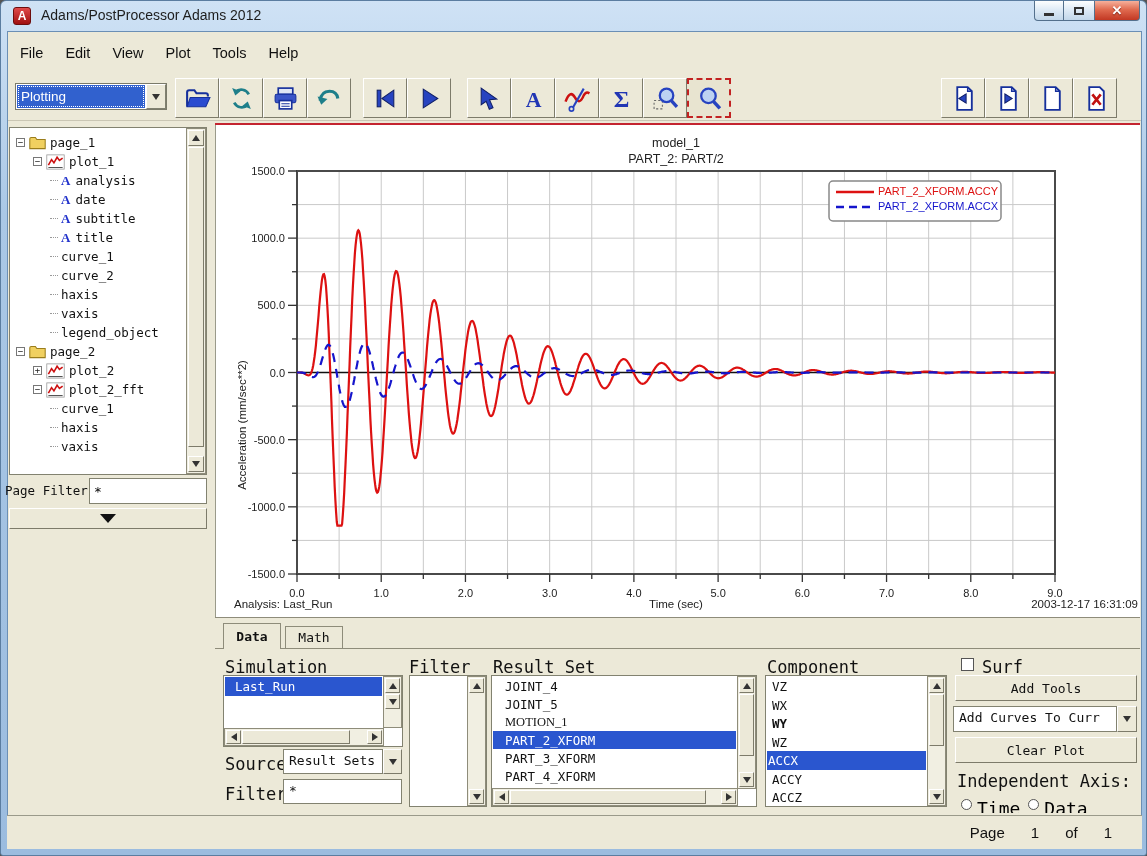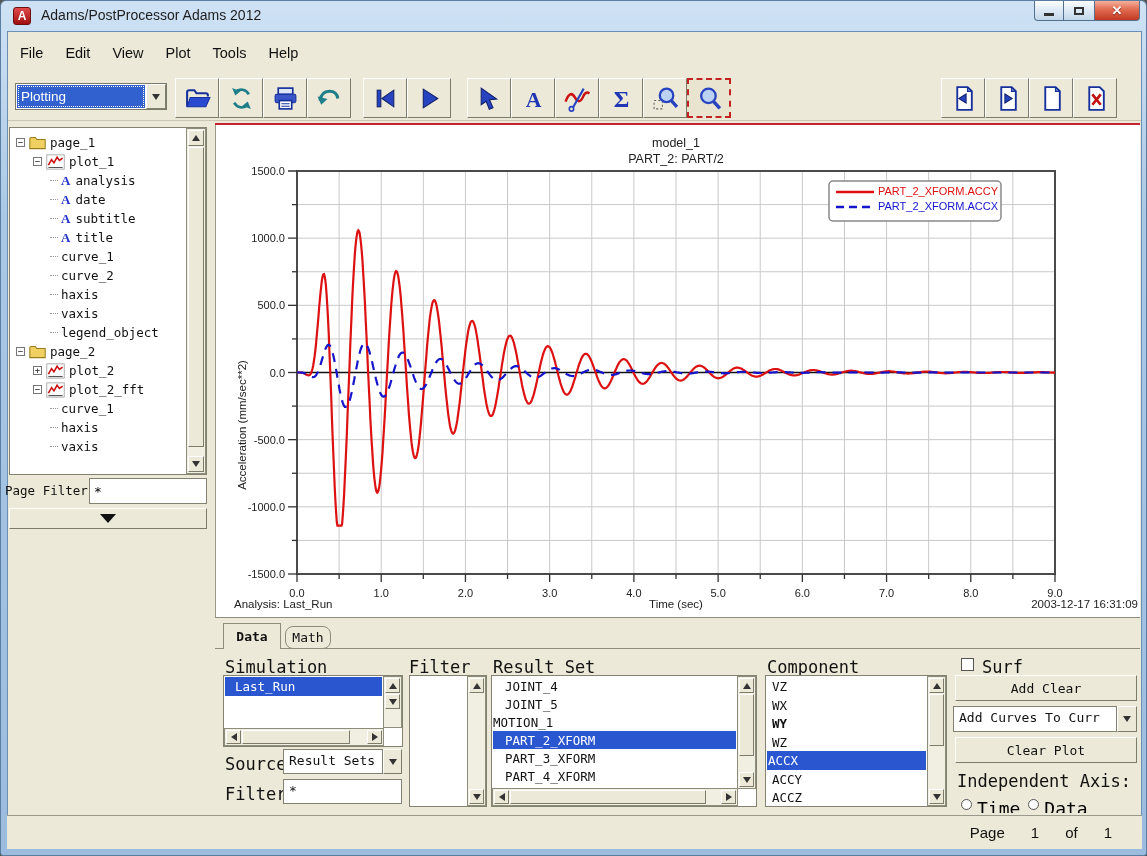--- a/index.html
+++ b/index.html
@@ -59,21 +59,21 @@
     border-right-color:#7d7b6a;border-bottom-color:#7d7b6a;display:flex;align-items:center;justify-content:center;}
   .collapse-btn .tri-down{border-left-width:8px;border-right-width:8px;border-top-width:9px;border-top-color:#111;}
   
   .plot-panel{position:absolute;left:214px;top:124px;width:925px;height:492px;background:#fff;border-left:1px solid #9a9a8a;}
   
   .dock-bg{position:absolute;left:214px;top:616px;width:925px;height:198px;background:#ece9d8;border-top:1px solid #8e8c7a;}
   .tab-line{position:absolute;left:214px;top:647px;width:925px;height:1px;background:#8e8c7a;}
   .tab{position:absolute;font-family:"DejaVu Sans Mono",monospace;font-size:13px;color:#111;background:#ece9d8;
     border:1px solid #8e8c7a;display:flex;align-items:center;justify-content:center;}
   .tab.active{left:222px;top:622px;width:58px;height:26px;border-bottom:none;font-weight:bold;z-index:3;}
-  .tab.inactive{left:284px;top:625px;width:46px;height:23px;z-index:1;border-radius:8px;}
+  .tab.inactive{left:284px;top:625px;width:58px;height:23px;z-index:1;}
   .dock-label{position:absolute;font-family:"DejaVu Sans Mono",monospace;font-size:17px;color:#111;white-space:nowrap;}
   .listbox{position:absolute;background:#fff;border:1px solid #828270;overflow:hidden;}
   .list-item{position:absolute;left:1px;font-family:"DejaVu Sans Mono",monospace;font-size:12.5px;color:#111;
     white-space:pre;overflow:hidden;padding-top:2px;}
   .list-item.selected{background:#2a56cf;color:#fff;}
   .sunken-field{position:absolute;background:#fff;border:1px solid #828270;font-family:"DejaVu Sans Mono",monospace;
     font-size:13px;color:#111;padding:3px 5px;white-space:nowrap;overflow:hidden;}
   .beige-btn{position:absolute;background:#ece9d8;border:1px solid #fff;border-right-color:#7d7b6a;border-bottom-color:#7d7b6a;
     font-family:"DejaVu Sans Mono",monospace;font-size:13px;color:#111;display:flex;align-items:center;justify-content:center;}
   .checkbox{position:absolute;width:13px;height:13px;background:#fff;border:1px solid #555;}
@@ -535,21 +535,21 @@
           <span class="tri tri-down"></span>
         </div>
     </div>
   </div>
 
   <div class="dock-label" style="left:492px;top:656px;">Result Set</div>
   <div class="listbox" style="left:490px;top:674px;width:266px;height:132px;">
     <div id="rs-items" style="position:absolute;left:0;top:0;right:20px;bottom:18px;">
         <div class="list-item" style="top:1px;height:18px;right:0;padding-left:12px;">JOINT_4</div>
         <div class="list-item" style="top:19px;height:18px;right:0;padding-left:12px;">JOINT_5</div>
-        <div class="list-item" style="top:37px;height:18px;right:0;">MOTION_1</div>
+        <div class="list-item" style="top:37px;height:18px;right:0;padding-left:12px;font-family:Liberation Serif, serif;">MOTION_1</div>
         <div class="list-item selected" style="top:55px;height:18px;right:0;padding-left:12px;">PART_2_XFORM</div>
         <div class="list-item" style="top:73px;height:18px;right:0;padding-left:12px;">PART_3_XFORM</div>
         <div class="list-item" style="top:91px;height:18px;right:0;padding-left:12px;">PART_4_XFORM</div>
       </div>
     <div class="sb" style="right:0;top:0;width:19px;height:113px;">
       <div class="sbb" style="left:1px;top:1px;width:15px;height:15px;">
           <span class="tri tri-up"></span>
         </div>
       <div class="sb-thumb" style="left:1px;top:17px;width:15px;height:62px;"></div>
       <div class="sbb" style="left:1px;bottom:1px;width:15px;height:15px;">
@@ -584,21 +584,21 @@
         </div>
       <div class="sb-thumb" style="left:1px;top:17px;width:15px;height:52px;"></div>
       <div class="sbb" style="left:1px;bottom:1px;width:15px;height:15px;">
           <span class="tri tri-down"></span>
         </div>
     </div>
   </div>
 
   <div class="checkbox" style="left:960px;top:657px;"></div>
   <div class="dock-label" style="left:981px;top:656px;">Surf</div>
-  <div class="beige-btn" style="left:954px;top:674px;width:182px;height:26px;">Add Clear</div>
+  <div class="beige-btn" style="left:954px;top:674px;width:182px;height:26px;">Add Tools</div>
   <div class="sunken-field" style="left:952px;top:705px;width:164px;height:26px;">Add Curves To Curr</div>
   <div class="beige-btn" style="left:1116px;top:705px;width:20px;height:26px;">
       <span class="tri tri-down"></span>
     </div>
   <div class="beige-btn" style="left:954px;top:736px;width:182px;height:26px;">Clear Plot</div>
   <div class="dock-label" style="left:956px;top:770px;">Independent Axis:</div>
   <div class="radio-row">
     <span class="radio"></span>
     <span class="radio-label">Time</span>
     <span class="radio"></span>

